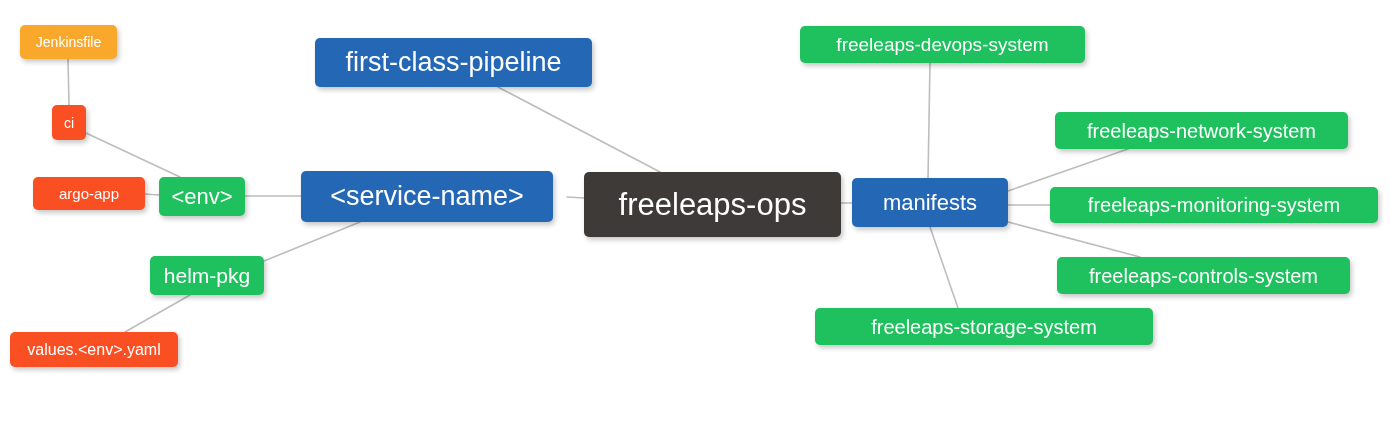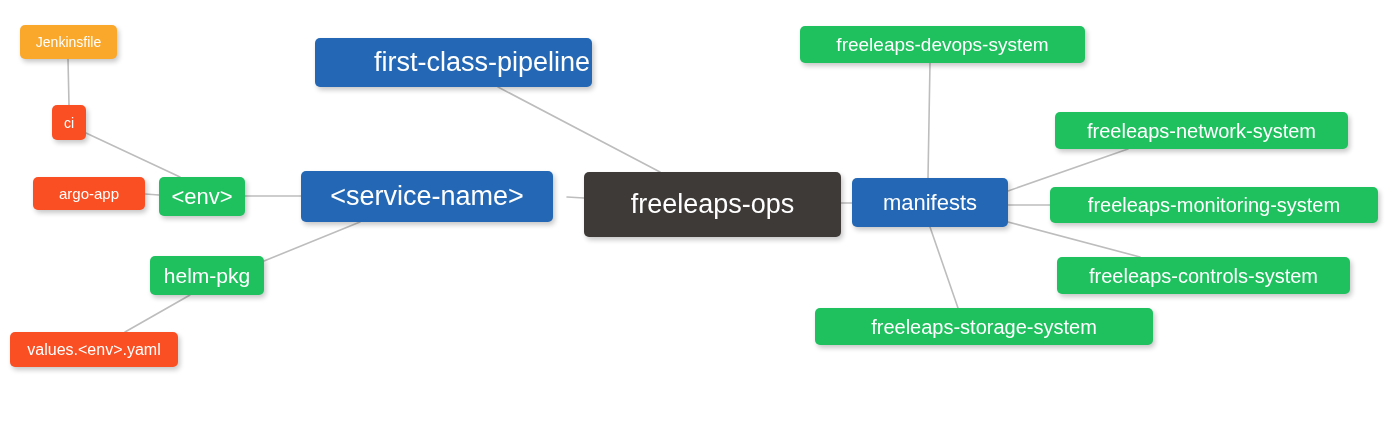--- a/index.html
+++ b/index.html
@@ -79,27 +79,27 @@
       </div>
       <div class="node" style="left: 159px; top: 177px; width: 86px; height: 39px; background: rgb(30, 193, 94); font-size: 22px;">
         <span class="node-label">&lt;env&gt;</span>
       </div>
       <div class="node" style="left: 150px; top: 256px; width: 114px; height: 39px; background: rgb(30, 193, 94); font-size: 21px;">
         <span class="node-label">helm-pkg</span>
       </div>
       <div class="node" style="left: 10px; top: 332px; width: 168px; height: 35px; background: rgb(250, 79, 35); font-size: 16px;">
         <span class="node-label">values.&lt;env&gt;.yaml</span>
       </div>
-      <div class="node" style="left: 315px; top: 38px; width: 277px; height: 49px; background: rgb(36, 104, 181); font-size: 27px; justify-content: flex-end;">
+      <div class="node" style="left: 315px; top: 38px; width: 277px; height: 49px; background: rgb(36, 104, 181); font-size: 27px;">
         <span class="node-label">first-class-pipeline</span>
       </div>
       <div class="node" style="left: 301px; top: 171px; width: 252px; height: 51px; background: rgb(36, 104, 181); font-size: 27px;">
         <span class="node-label">&lt;service-name&gt;</span>
       </div>
-      <div class="node" style="left: 584px; top: 172px; width: 257px; height: 65px; background: rgb(62, 58, 55); font-size: 27px;">
+      <div class="node" style="left: 584px; top: 172px; width: 257px; height: 65px; background: rgb(62, 58, 55); font-size: 31px;">
         <span class="node-label">freeleaps-ops</span>
       </div>
       <div class="node" style="left: 852px; top: 178px; width: 156px; height: 49px; background: rgb(36, 104, 181); font-size: 22px;">
         <span class="node-label">manifests</span>
       </div>
       <div class="node" style="left: 800px; top: 26px; width: 285px; height: 37px; background: rgb(30, 193, 94); font-size: 19px;">
         <span class="node-label">freeleaps-devops-system</span>
       </div>
       <div class="node" style="left: 1055px; top: 112px; width: 293px; height: 37px; background: rgb(30, 193, 94); font-size: 20px; text-align: right;">
         <span class="node-label">freeleaps-network-system</span>

